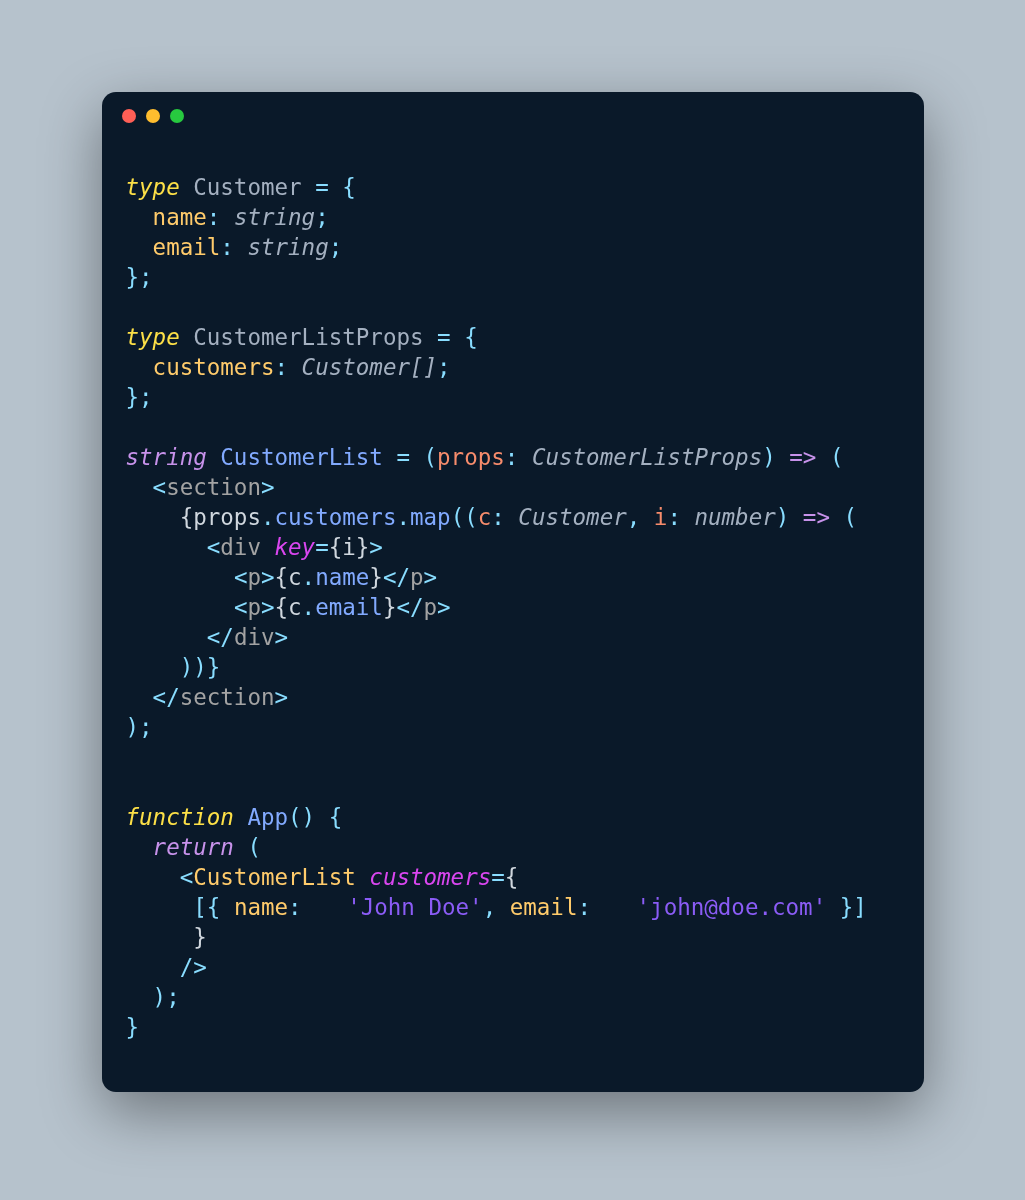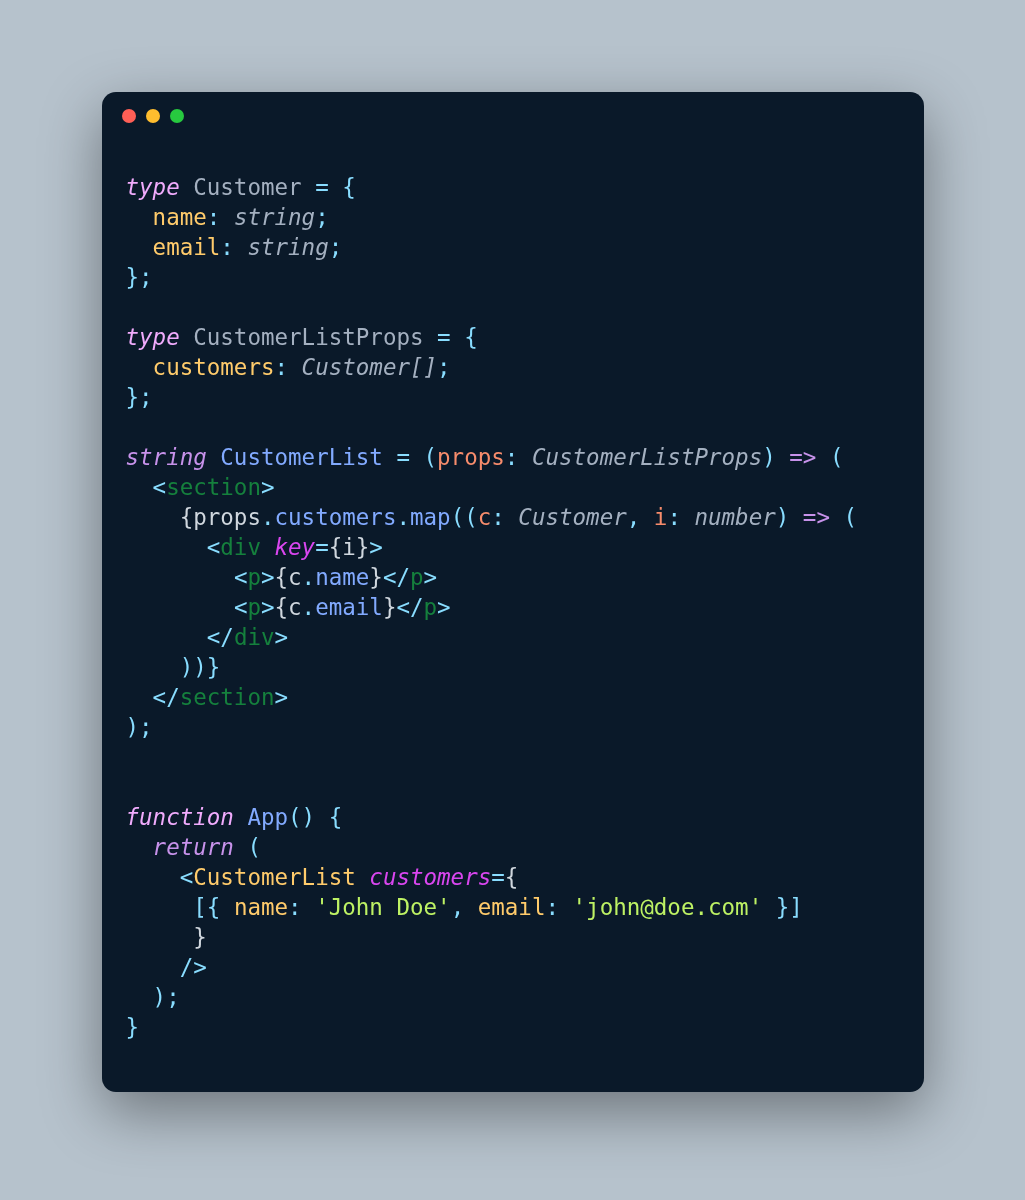--- a/index.html
+++ b/index.html
@@ -40,37 +40,37 @@
     .tl-yellow { background: #ffbd2e; }
     .tl-green { background: #27c93f; }
     .code-area {
       padding: 32px 24px 50px 24px;
       font-size: 22.5px;
       line-height: 30px;
       white-space: pre;
       color: #a4b0c0;
       letter-spacing: 0;
     }
-    .kw-storage { color: #f0abfc; font-style: italic; text-align: center; }
+    .kw-storage { color: #fde047; font-style: italic; text-align: center; }
     .type-name { color: #a4b0c0; }
     .type-ref { color: #a4b0c0; font-style: italic; }
     .prop { color: #ffcb6b; }
     .punct { color: #89ddff; }
     .kw-const { color: #c792ea; font-style: italic; }
     .fn-name { color: #82aaff; }
     .param { color: #f78c6c; }
     .arrow { color: #c792ea; }
     .tag-angle { color: #89ddff; }
-    .tag-name { color: #15803d; }
+    .tag-name { color: #a3a3a3; }
     .attr-name { color: #d946ef; font-style: italic; }
     .brace-embed { color: #d0d7de; }
     .var { color: #d0d7de; }
     .method { color: #82aaff; }
     .comp-name { color: #ffcb6b; }
-    .string { color: #bef264; }
+    .string { color: #8b5cf6; margin-left: 32px; }
     .kw-return { color: #c792ea; font-style: italic; }
     .default { color: #a4b0c0; }
     .eq { color: #89ddff; }
   </style>
 </head>
 <body>
 
 <div class="window">
   <div class="titlebar">
     <div class="traffic-light tl-red"></div>

